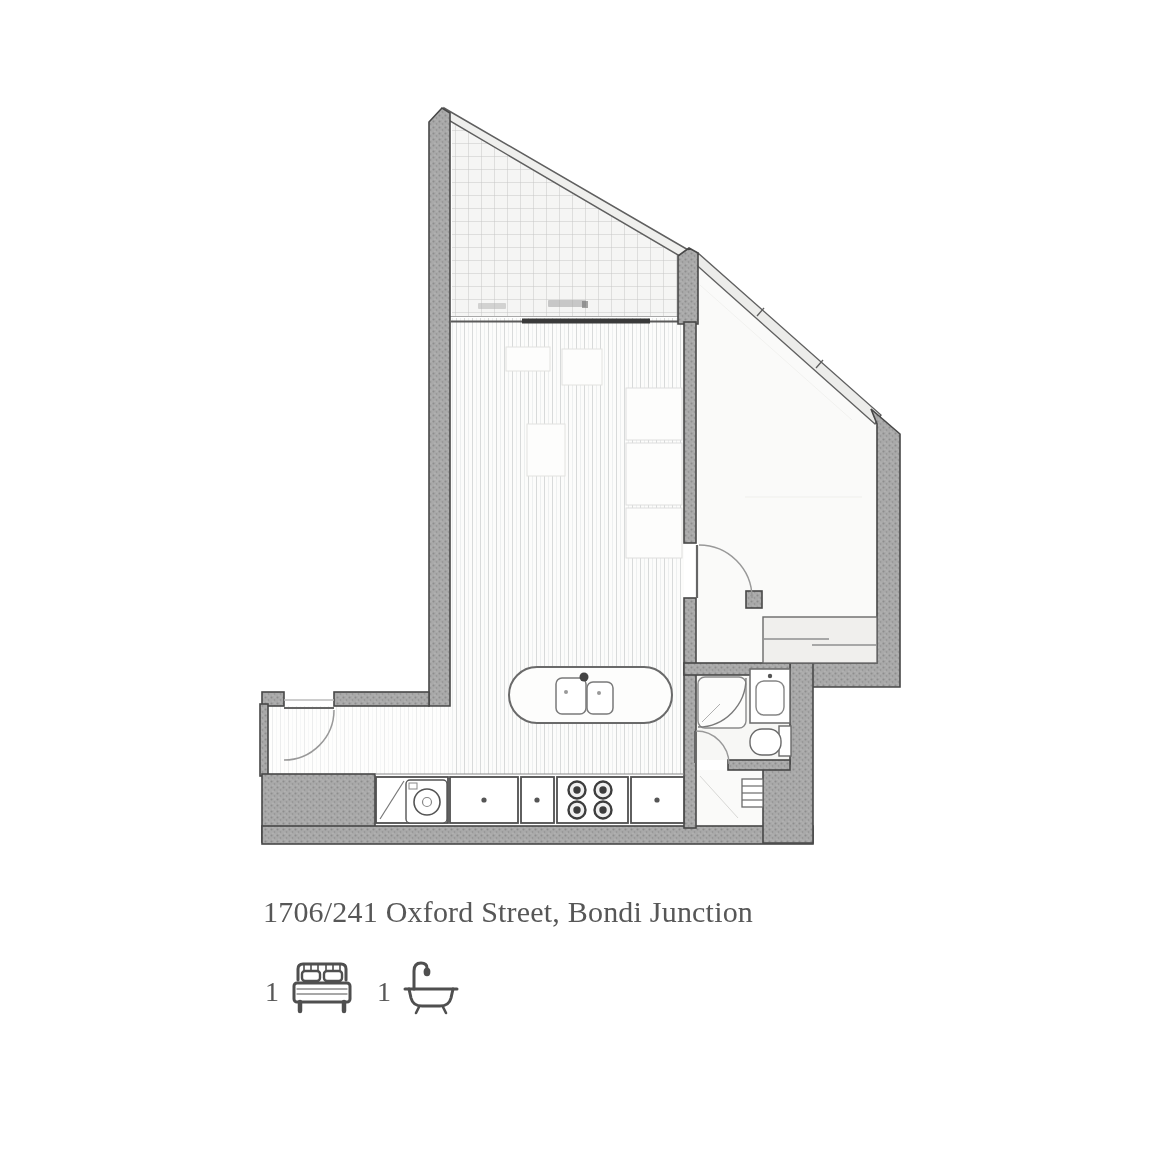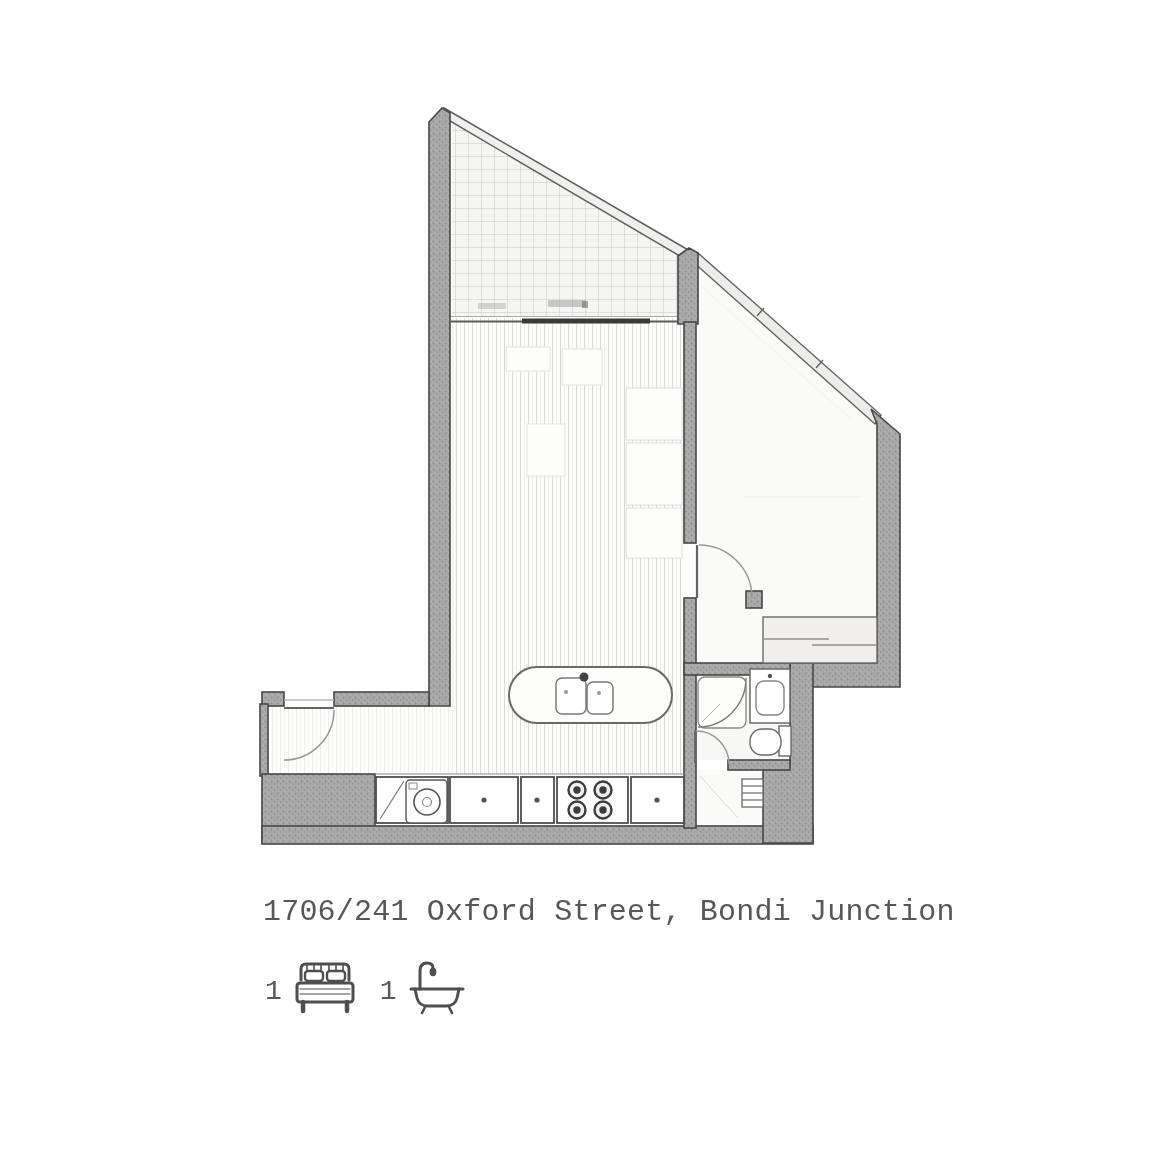--- a/index.html
+++ b/index.html
@@ -1,18 +1,18 @@
 <!DOCTYPE html>
 <html><head>
 <meta charset="utf-8">
 <style>
   html,body{margin:0;padding:0;background:#ffffff;}
   .stage{
     position:relative;width:1153px;height:1150px;background:#ffffff;overflow:hidden;
-    font-family:Liberation Mono, monospace;
+    font-family:Liberation Serif, serif;
   }
   .plan-svg{position:absolute;left:255px;top:100px;width:650px;height:750px;}
   .address{
     position:absolute;left:263px;top:895px;
     font-size:30px;font-weight:500;color:#575757;letter-spacing:.2px;
     white-space:nowrap;
   }
   .stats-row{
     position:absolute;left:265px;top:950px;height:70px;
     display:flex;align-items:flex-end;

